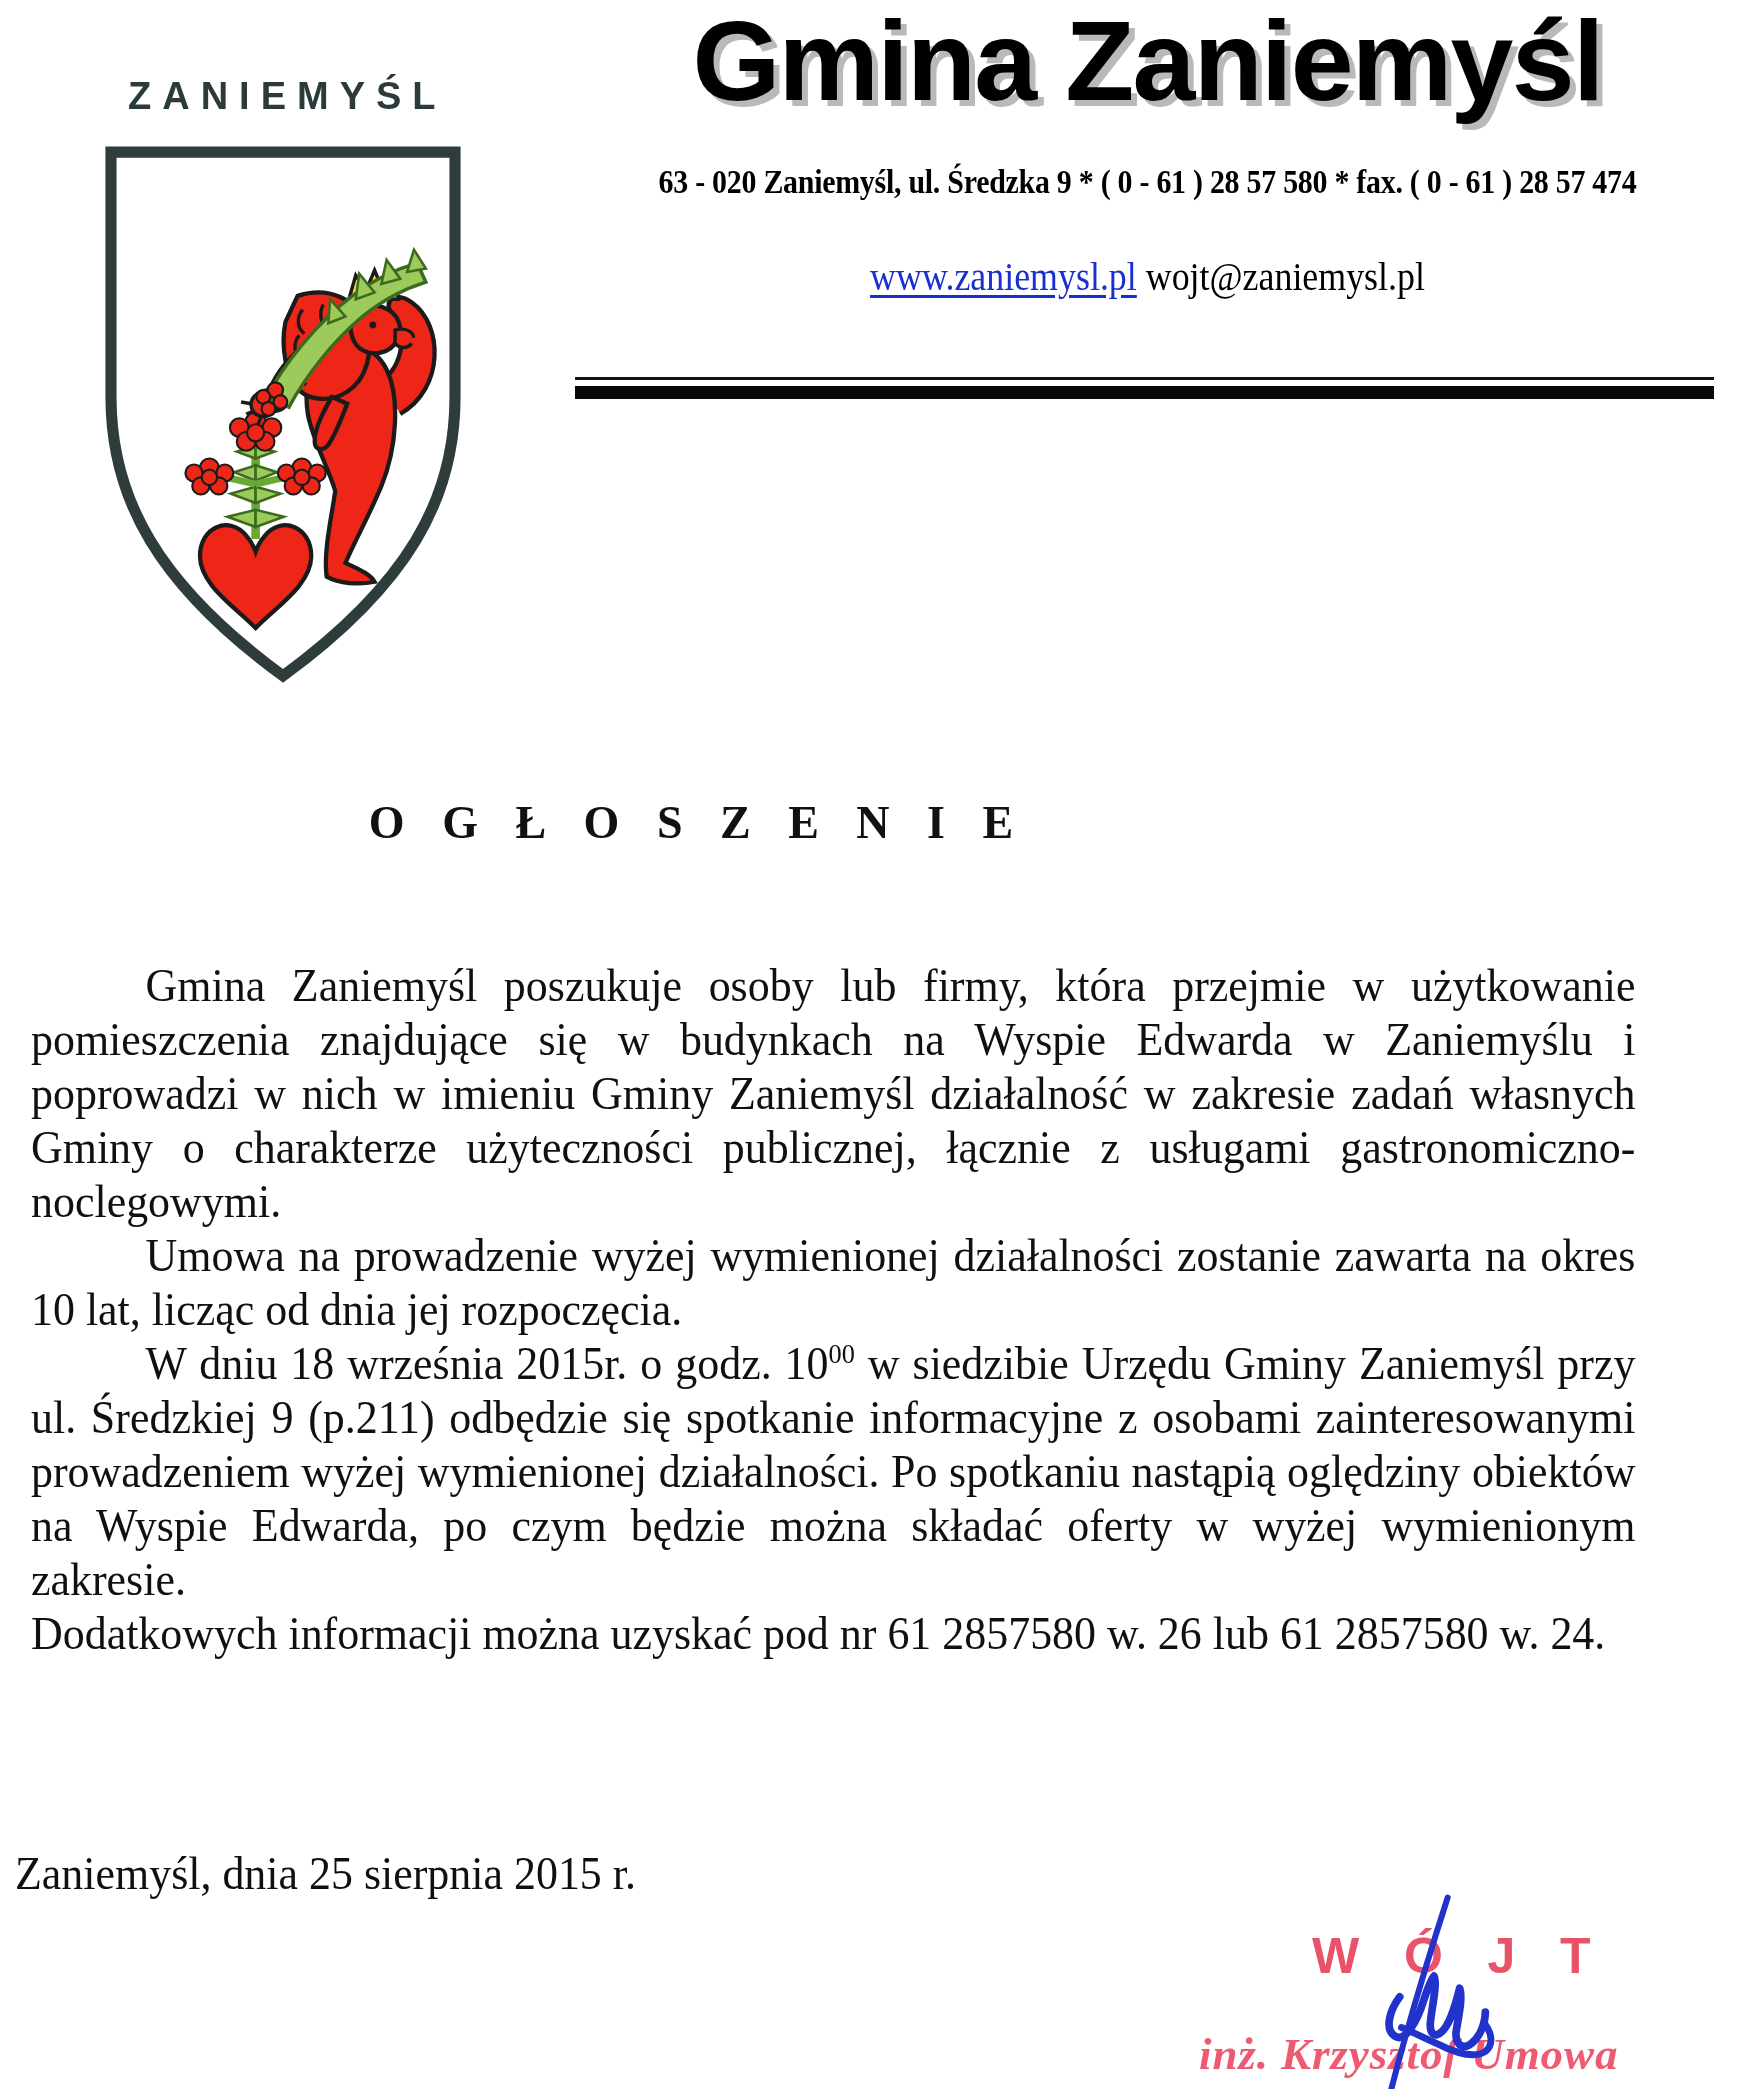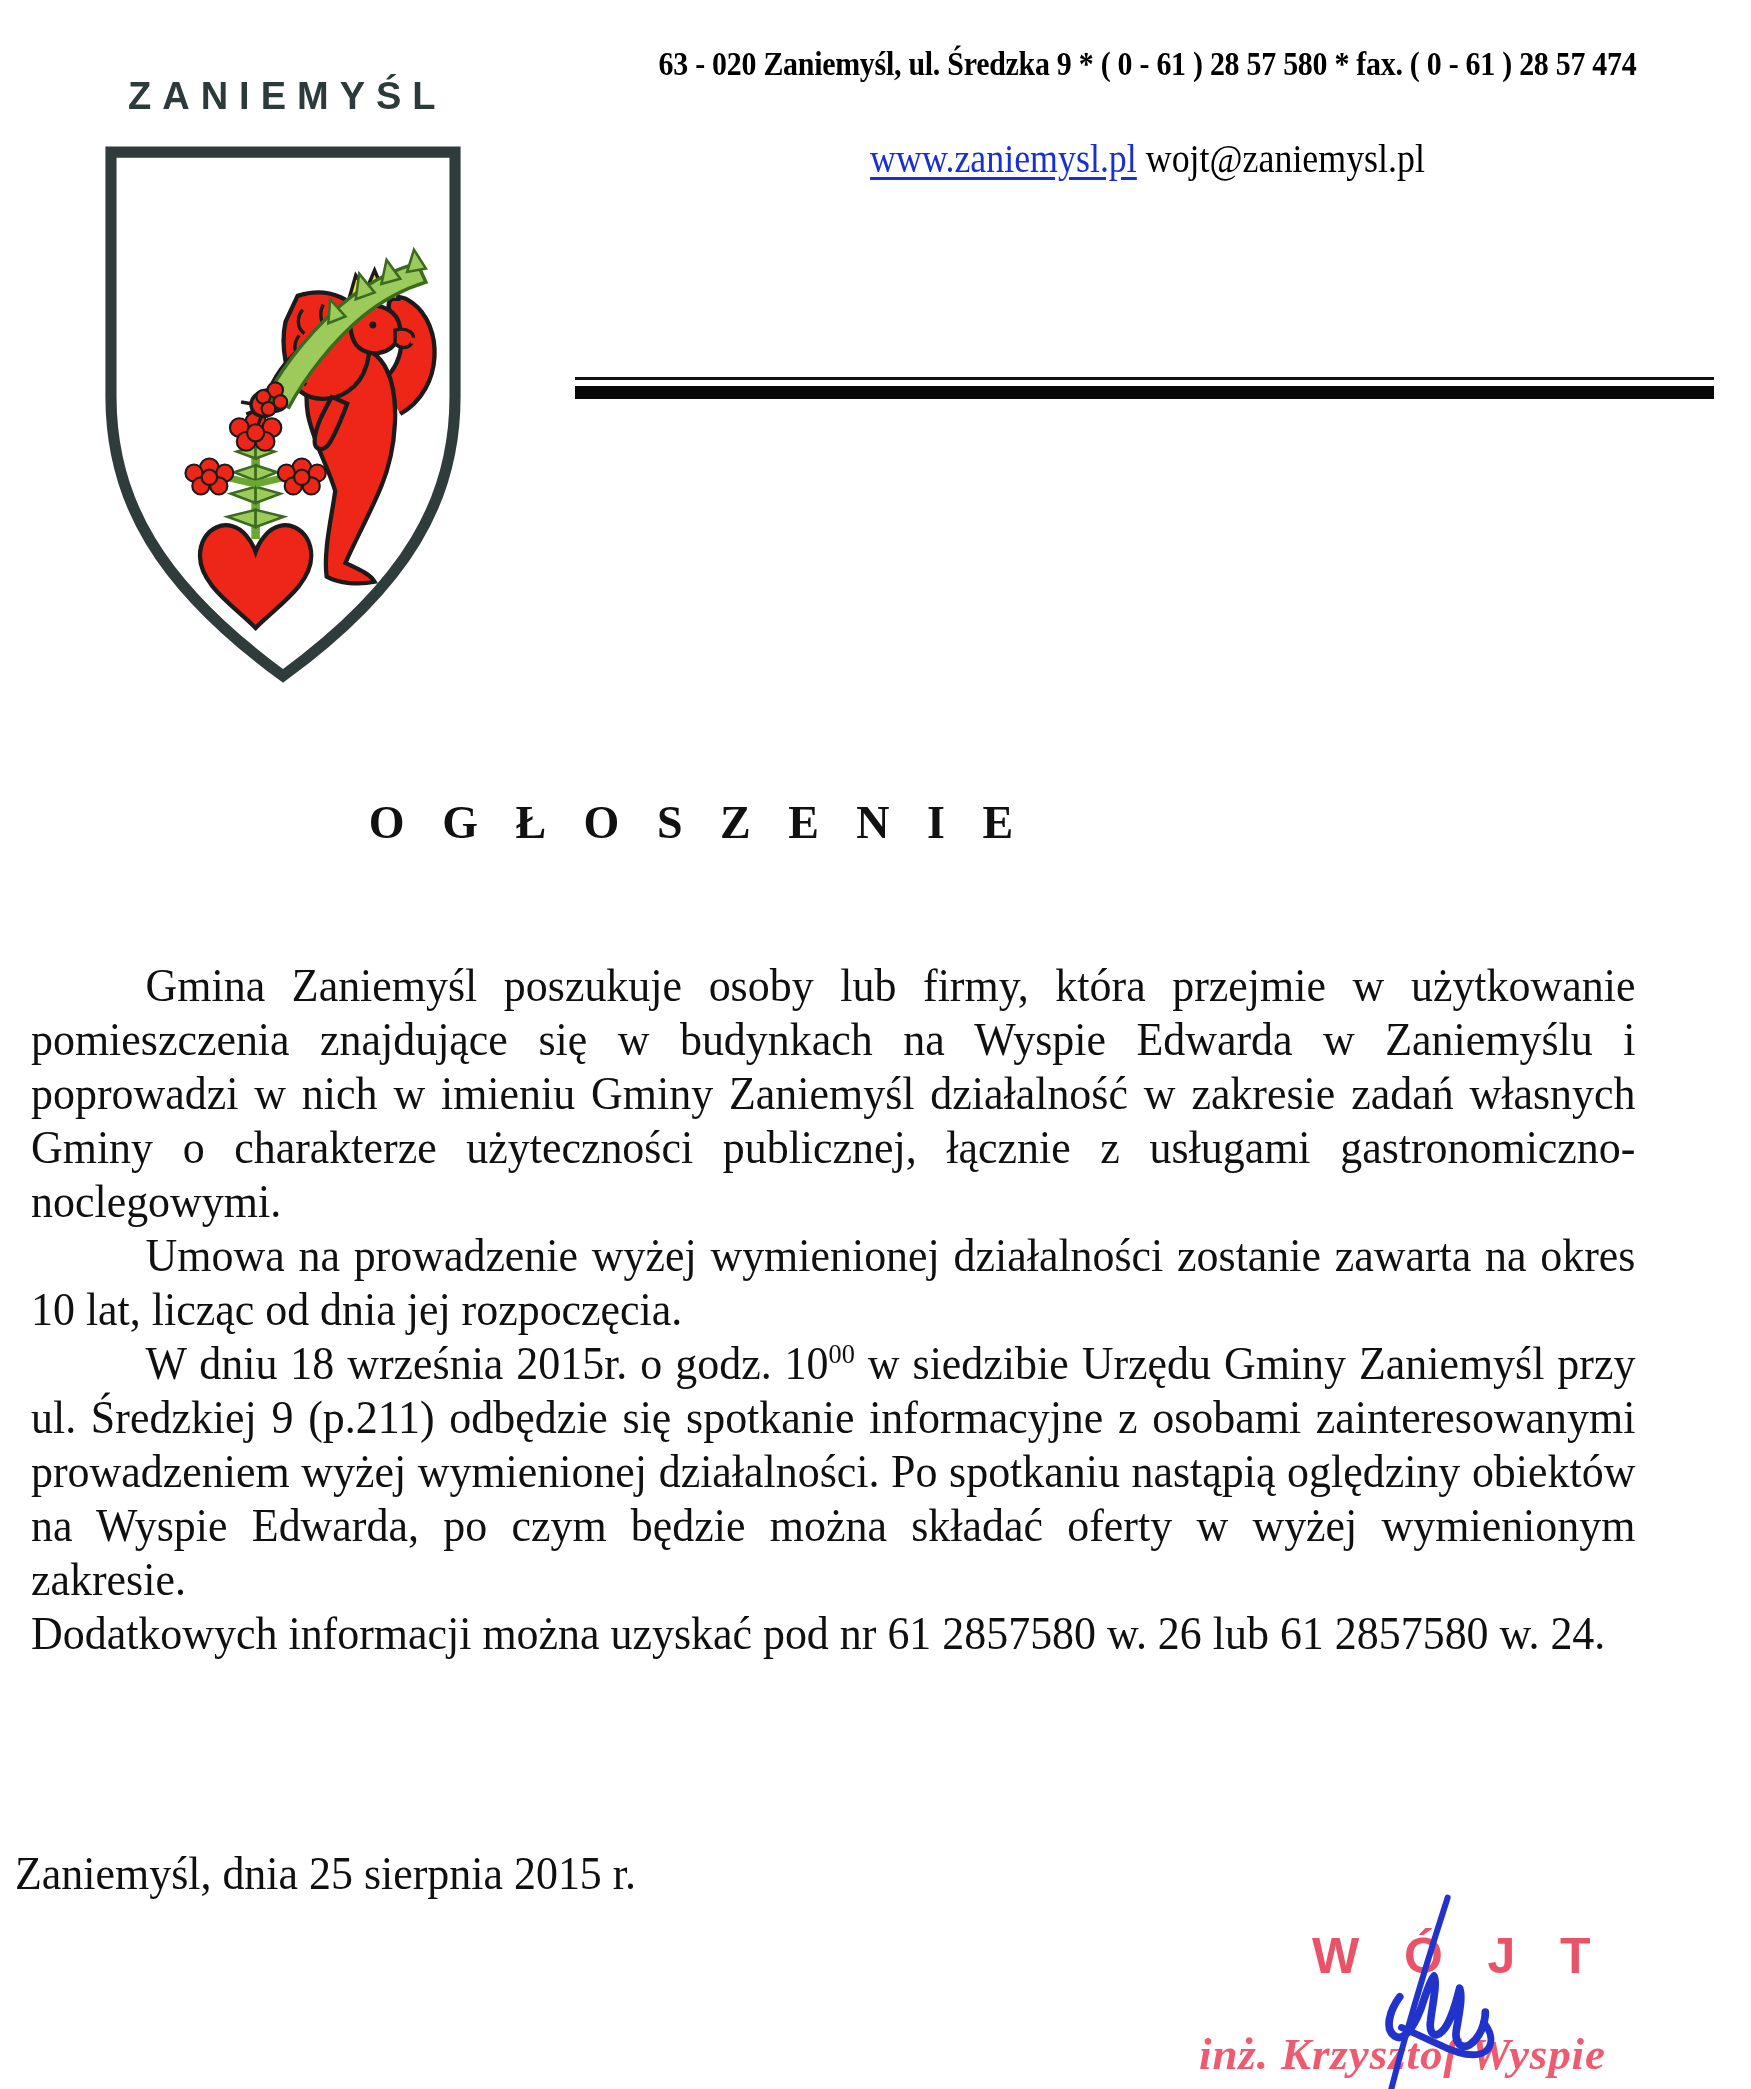--- a/index.html
+++ b/index.html
@@ -315,20 +315,21 @@
           <circle cx="206" cy="292" r="9"></circle>
             <circle cx="192" cy="300" r="8"></circle>
           <circle cx="212" cy="306" r="8"></circle>
             <circle cx="198" cy="314" r="8"></circle>
         </g>
       </svg>
     </div>
   </div>
 
   <div id="header-text">
+    <div id="org-title">Gmina Zaniemyśl</div>
     <div id="contact-line">63 - 020 Zaniemyśl, ul. Średzka 9 * ( 0 - 61 ) 28 57 580 * fax. ( 0 - 61 ) 28 57 474</div>
     <div id="web-line">
       <a id="web-url" href="#">www.zaniemysl.pl</a>
       <span id="email-text">wojt@zaniemysl.pl</span>
     </div>
   </div>
 
   <div id="rule-group">
     <div id="rule-thin"></div>
     <div id="rule-gap"></div>
@@ -342,21 +343,21 @@
   <p class="para indent">Gmina Zaniemyśl poszukuje osoby lub firmy, która przejmie w użytkowanie pomieszczenia  znajdujące się  w budynkach  na Wyspie Edwarda w Zaniemyślu i poprowadzi  w nich  w imieniu Gminy Zaniemyśl  działalność w zakresie zadań własnych Gminy o charakterze użyteczności publicznej, łącznie z usługami gastronomiczno-noclegowymi.</p>
   <p class="para indent">Umowa na prowadzenie wyżej wymienionej działalności zostanie zawarta na okres 10 lat, licząc od dnia jej rozpoczęcia.</p>
   <p class="para indent"><span>W dniu 18 września 2015r. o godz. 10</span><sup>00</sup><span> w siedzibie Urzędu Gminy Zaniemyśl przy ul. Średzkiej 9 (p.211) odbędzie się spotkanie informacyjne z osobami zainteresowanymi prowadzeniem wyżej wymienionej działalności. Po spotkaniu nastąpią oględziny obiektów na Wyspie Edwarda,  po czym będzie można składać oferty w wyżej wymienionym  zakresie.</span></p>
   <p class="para">Dodatkowych informacji można uzyskać pod nr 61 2857580 w. 26 lub 61 2857580 w. 24.</p>
 </div>
 
 <div id="date-line">Zaniemyśl, dnia 25 sierpnia 2015 r.</div>
 
 <div id="signature-block">
   <div id="stamp-wojt">W Ó J T</div>
-  <div id="stamp-name">inż. Krzysztof Wyspie</div>
+  <div id="stamp-name">inż. Krzysztof Umowa</div>
   <svg id="ink-signature" viewBox="0 0 360 250" xmlns="http://www.w3.org/2000/svg">
     <g fill="none" stroke="#2233cc" stroke-linecap="round" stroke-linejoin="round">
       <path d="M196 4 C176 66 150 150 128 236" stroke-width="7"></path>
       <path d="M140 120 C128 136 122 158 134 166 C146 174 160 150 168 124
                C172 112 176 100 180 96 C184 104 178 130 176 148
                C174 162 180 170 190 160 C200 150 206 126 210 110
                C214 122 208 146 206 160 C204 174 212 182 222 176
                C234 168 240 150 240 138" stroke-width="9"></path>
       <path d="M238 150 C248 162 250 176 240 184 C228 192 206 186 186 176
                C168 168 152 160 142 156" stroke-width="8"></path>

